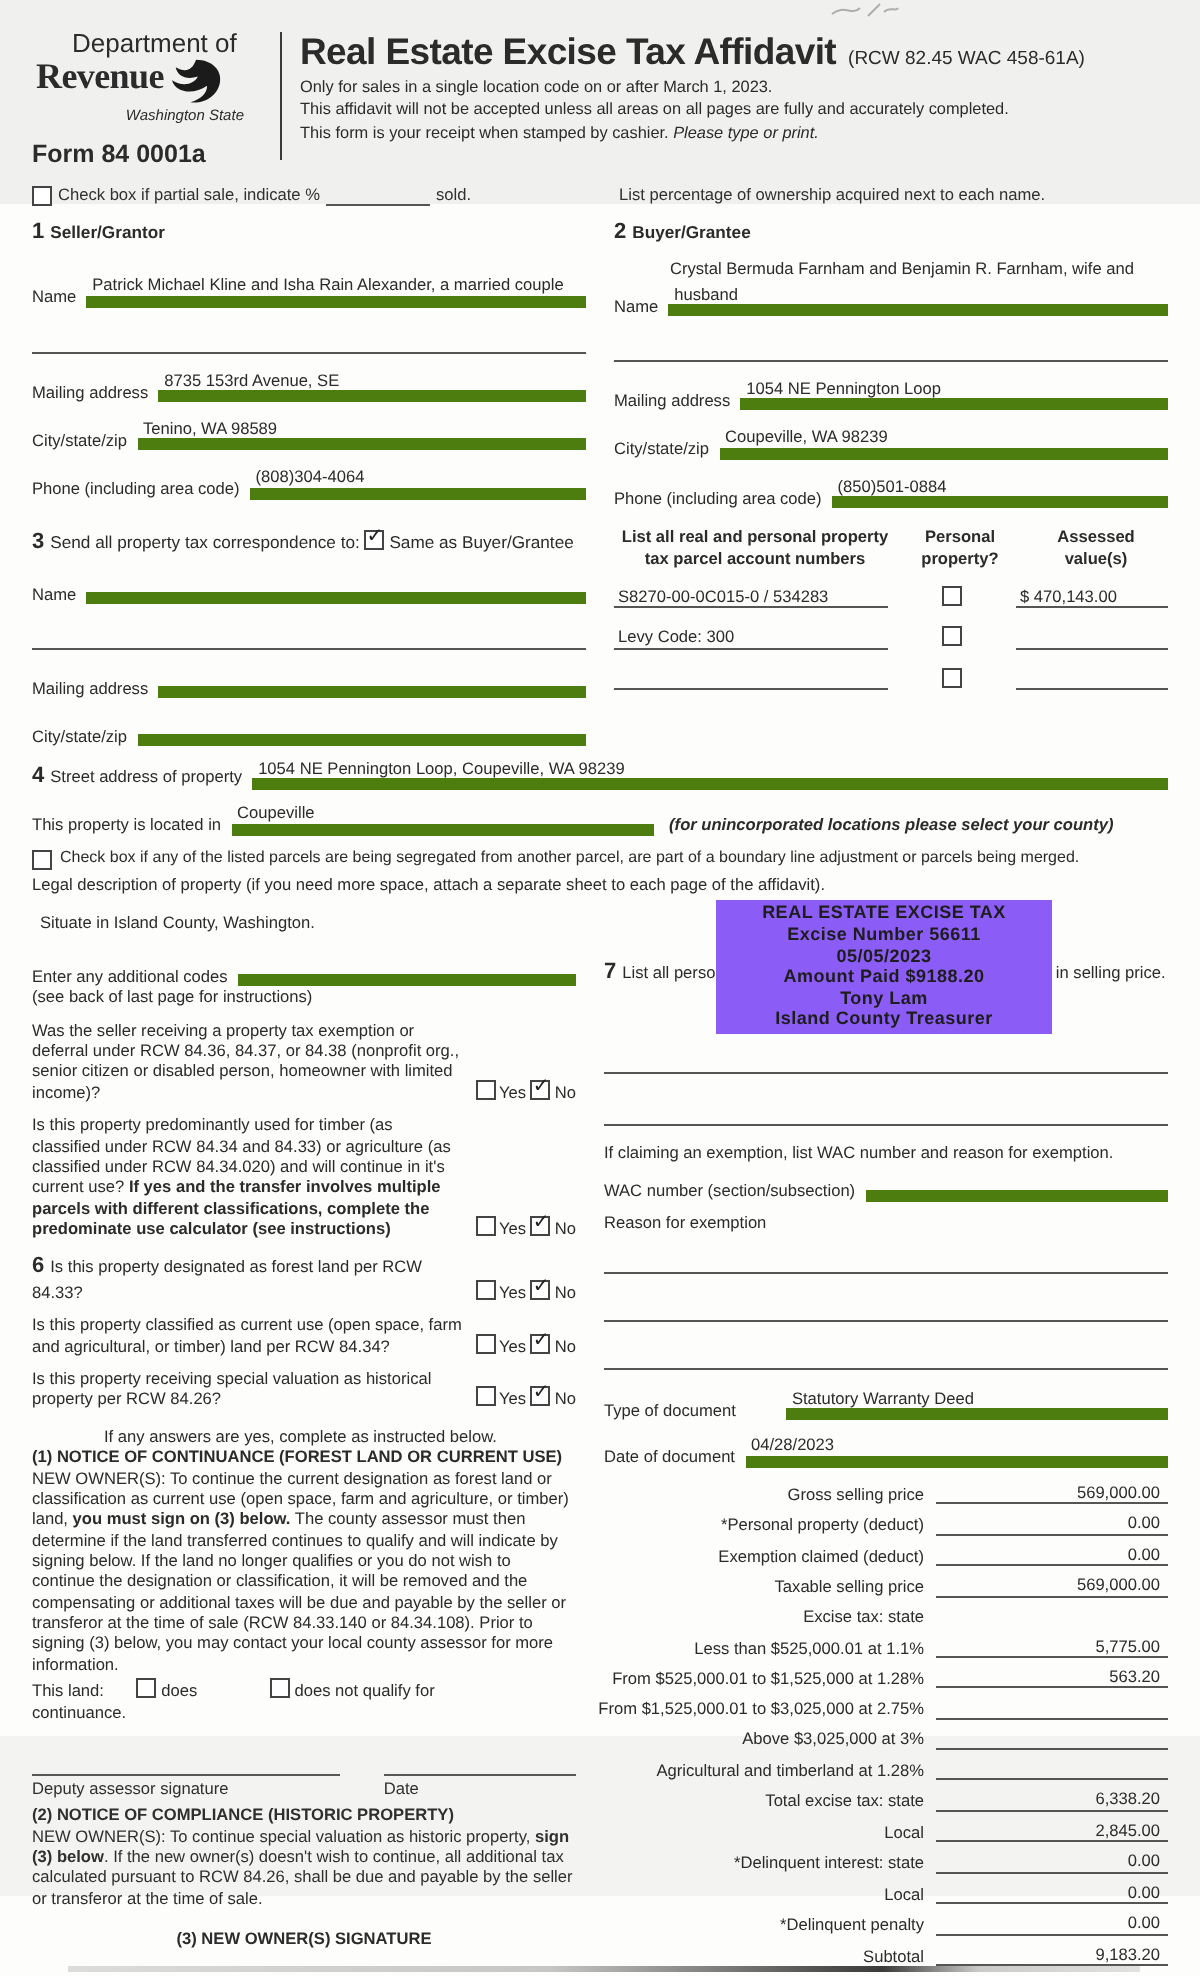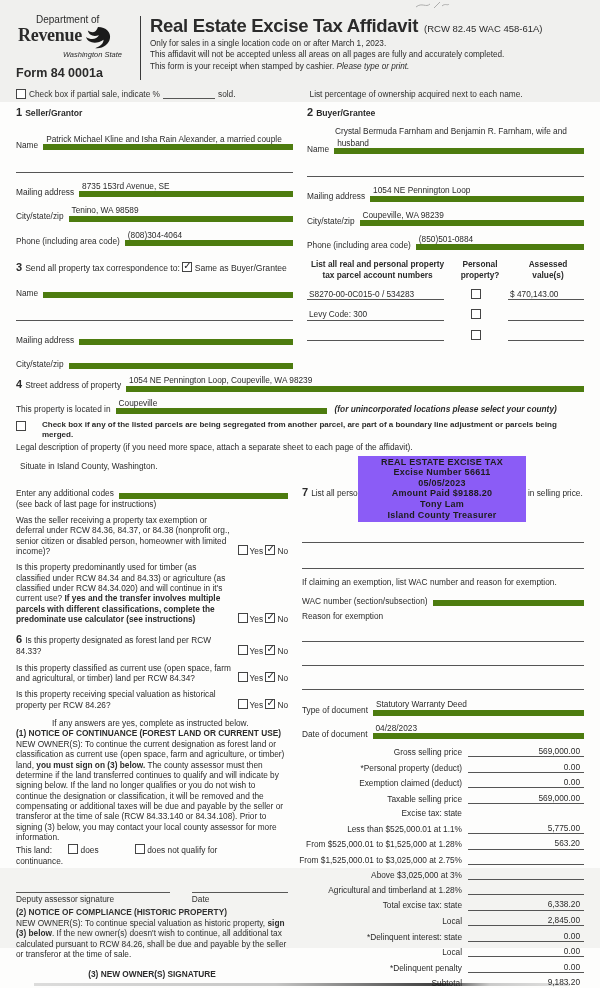--- a/index.html
+++ b/index.html
@@ -16,21 +16,21 @@
     background:linear-gradient(90deg,rgba(70,70,70,.18),rgba(70,70,70,.30) 45%,rgba(25,25,25,.75) 70%,rgba(25,25,25,.85) 76%,rgba(70,70,70,.28) 85%,rgba(70,70,70,.15));}
   .artifact{position:absolute;top:0;left:414px;opacity:.55;}
 
   .num{font-weight:bold;font-size:11px;margin-right:3px;}
   b,.bold{font-weight:bold;}
   .it{font-style:italic;}
 
   
   .header{display:flex;padding:14px 14px 2px 16px;position:relative;}
   .logo-block{width:122px;flex:none;}
-  .dept-small{font-size:10px;margin-left:20px;}
+  .dept-small{font-size:13px;margin-left:20px;}
   .dept-row{display:flex;align-items:flex-start;margin-top:-1px;}
   .dept-name{font-family:"Liberation Serif","DejaVu Serif",serif;font-weight:bold;font-size:18px;line-height:1;letter-spacing:-.3px;margin-left:2px;}
   .dept-sub{font-size:7.5px;font-style:italic;text-align:right;margin:0 16px 0 0;}
   .form-num{font-size:12.5px;font-weight:bold;margin-top:7px;}
   .divider{border-left:1.6px solid #3a3a3a;margin:2px 9px 0 2px;height:64px;flex:none;}
   .title-block{flex:1;}
   .title-row{display:flex;align-items:baseline;gap:6px;}
   .form-title{font-size:18.5px;font-weight:bold;letter-spacing:-.3px;white-space:nowrap;}
   .rcw{font-size:9.5px;white-space:nowrap;}
   .hnote{font-size:8.2px;margin-top:1.5px;}
@@ -234,21 +234,21 @@
   <div class="sec4">
     <div class="fl" style="margin-top:6px;">
         <span class="lab"><span class="num">4</span><span>Street address of property</span></span>
         <span class="val">1054 NE Pennington Loop, Coupeville, WA 98239</span>
       </div>
     <div class="fl" style="margin-top:6px;">
       <span class="lab">This property is located in</span>
       <span class="val" style="flex:none;width:205px;">Coupeville</span>
       <span class="bold it" style="margin-left:8px;white-space:nowrap;">(for unincorporated locations please select your county)</span>
     </div>
-    <div style="margin-top:6px;display:flex;gap:16px;align-items:flex-start;font-weight:bold;">
+    <div style="margin-top:6px;display:flex;gap:4px;align-items:flex-start;">
       <span class="cb" style="margin-top:1px;"></span>
       <span class="small-note">Check box if any of the listed parcels are being segregated from another parcel, are part of a boundary line adjustment or parcels being merged.</span>
     </div>
     <div style="margin-top:2px;">Legal description of property (if you need more space, attach a separate sheet to each page of the affidavit).</div>
     <div class="situate">Situate in Island County, Washington.</div>
   </div>
 
   <div class="twocol" style="margin-top:2px;">
 
     <div class="colL">
@@ -334,21 +334,21 @@
       <div style="margin-top:8px;">If claiming an exemption, list WAC number and reason for exemption.</div>
       <div class="fl" style="margin-top:3px;">
           <span class="lab">WAC number (section/subsection)</span>
           <span class="val"></span>
         </div>
       <div style="margin-top:5px;">Reason for exemption</div>
       <div class="blank-line" style="margin-top:10px;"></div>
       <div class="blank-line" style="margin-top:13px;"></div>
       <div class="blank-line" style="margin-top:13px;"></div>
 
-      <div class="fl" style="margin-top:9px;">
+      <div class="fl" style="margin-top:9px;gap:20px;">
           <span class="lab">Type of document</span>
           <span class="val">Statutory Warranty Deed</span>
         </div>
       <div class="fl" style="margin-top:7px;">
           <span class="lab">Date of document</span>
           <span class="val">04/28/2023</span>
         </div>
 
       <div style="margin-top:7px;">
         <div class="mrow">

